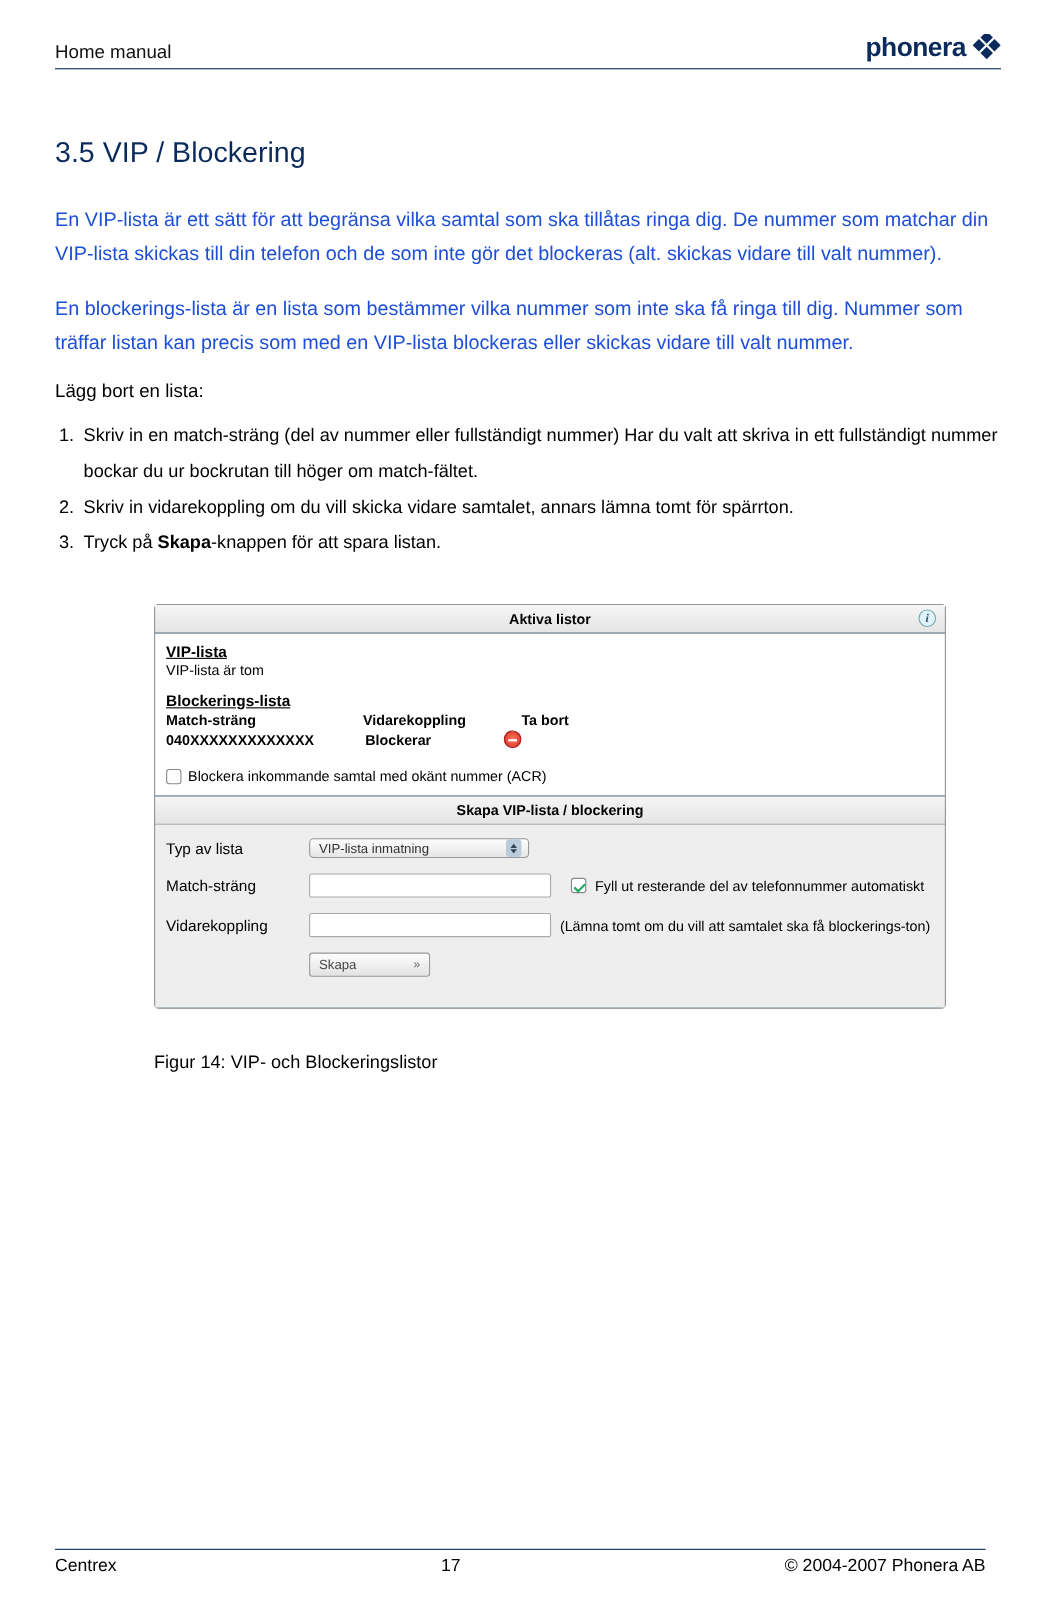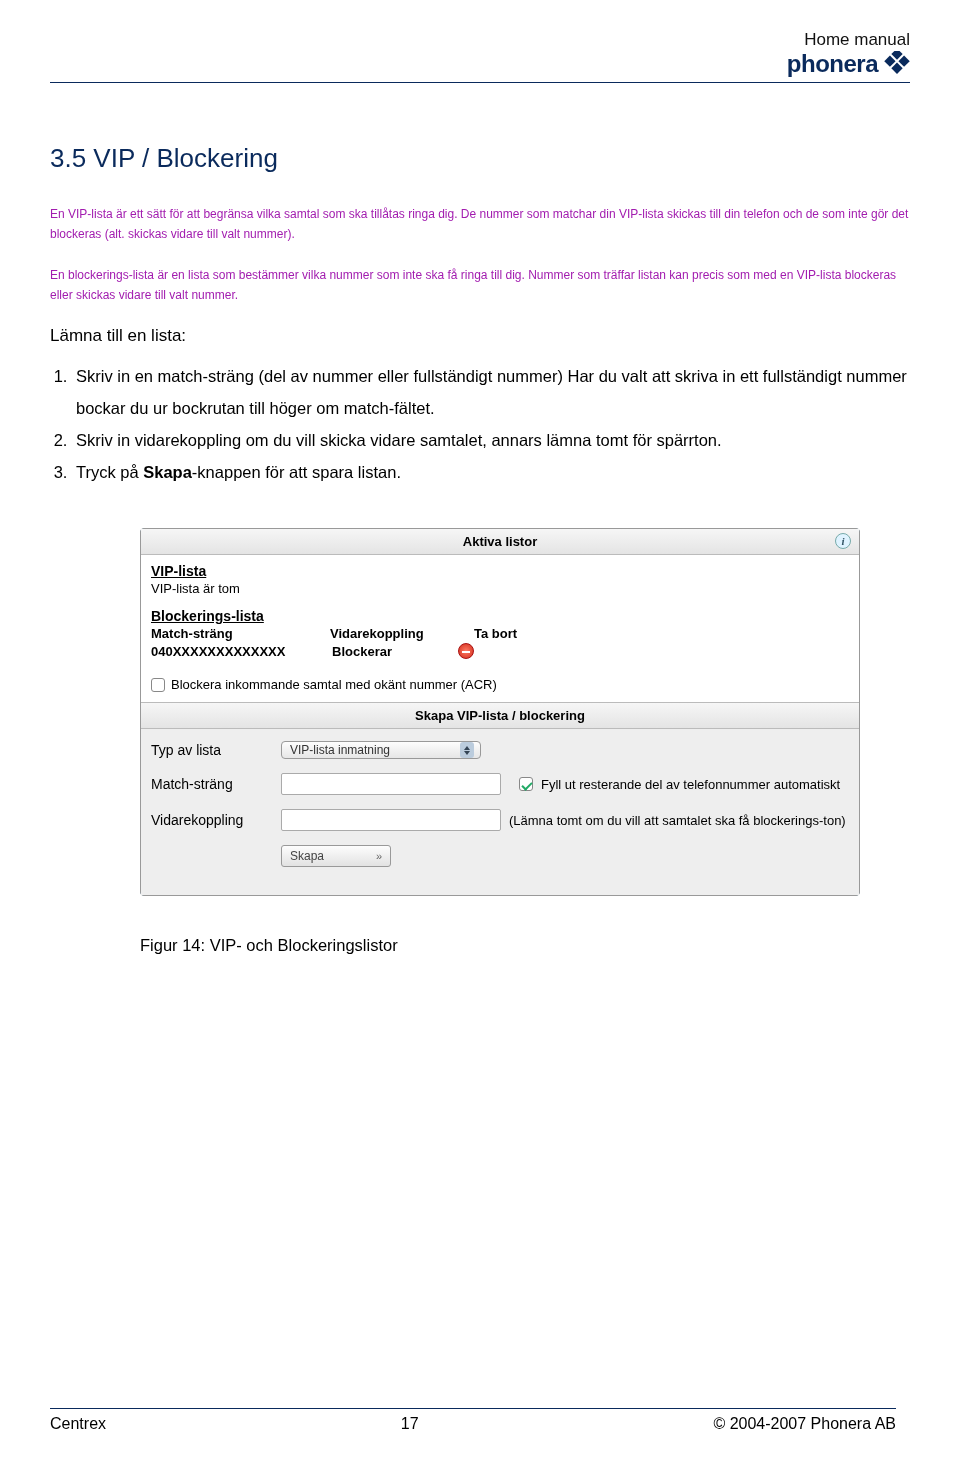--- a/index.html
+++ b/index.html
@@ -15,21 +15,20 @@
     padding: 30px 50px 0 50px;
     min-height: 1457px;
     position: relative;
   }
   .header-row {
     display: flex;
     justify-content: space-between;
     align-items: flex-end;
     border-bottom: 1.5px solid #0a2a5c;
     padding-bottom: 4px;
-    flex-direction: column;
   }
   .header-title {
     font-size: 17px;
     color: #111;
   }
   .logo {
     display: flex;
     align-items: center;
     gap: 6px;
   }
@@ -40,23 +39,23 @@
     letter-spacing: -0.5px;
   }
   .logo-icon { width: 26px; height: 26px; }
   .section-title {
     font-size: 26px;
     color: #0a2a5c;
     font-weight: normal;
     margin: 60px 0 30px 0;
   }
   .body-text {
-    font-size: 12px;
+    font-size: 18px;
     line-height: 1.7;
-    color: #a21caf;
+    color: #1d4ed8;
     margin: 4px 0 20px 0;
   }
   .obs-box {
     border: 1px solid #000;
     margin: 24px 0 28px 0;
   }
   .obs-head {
     background: #00a6e2;
     color: #000;
     text-align: center;
@@ -214,21 +213,21 @@
         </g>
       </svg>
     </div>
   </div>
 
   <h2 class="section-title">3.5 VIP / Blockering</h2>
   <p class="body-text">En VIP-lista är ett sätt för att begränsa vilka samtal som ska tillåtas ringa dig. De nummer som matchar din VIP-lista skickas till din telefon och de som inte gör det blockeras (alt. skickas vidare till valt nummer).</p>
   <p class="body-text">En blockerings-lista är en lista som bestämmer vilka nummer som inte ska få ringa till dig. Nummer som träffar listan kan precis som med en VIP-lista blockeras eller skickas vidare till valt nummer.</p>
 
 
-  <div class="sub-title">Lämna till en lista:</div>
+  <div class="sub-title">Lägg bort en lista:</div>
   <ol class="steps">
     <li>Skriv in en match-sträng (del av nummer eller fullständigt nummer) Har du valt att skriva in ett fullständigt nummer bockar du ur bockrutan till höger om match-fältet.</li>
     <li>Skriv in vidarekoppling om du vill skicka vidare samtalet, annars lämna tomt för spärrton.</li>
     <li>
       <span>Tryck på </span><span class="skapa-bold">Skapa</span><span>-knappen för att spara listan.</span>
     </li>
   </ol>
 
   <div class="ui-panel">
     <div class="panel-titlebar">

